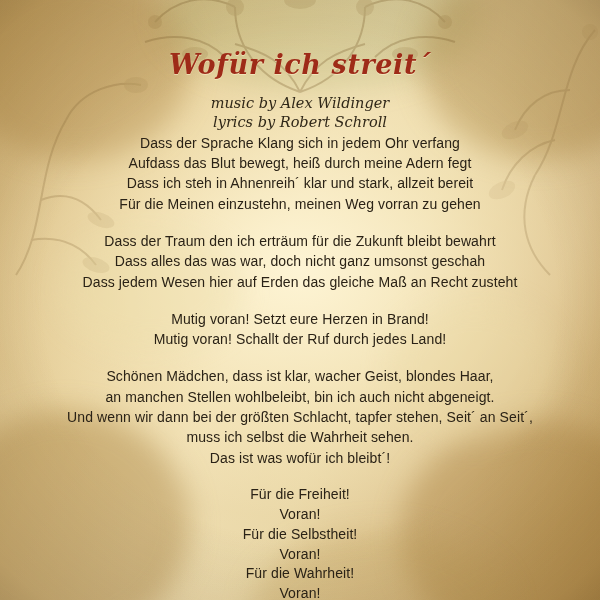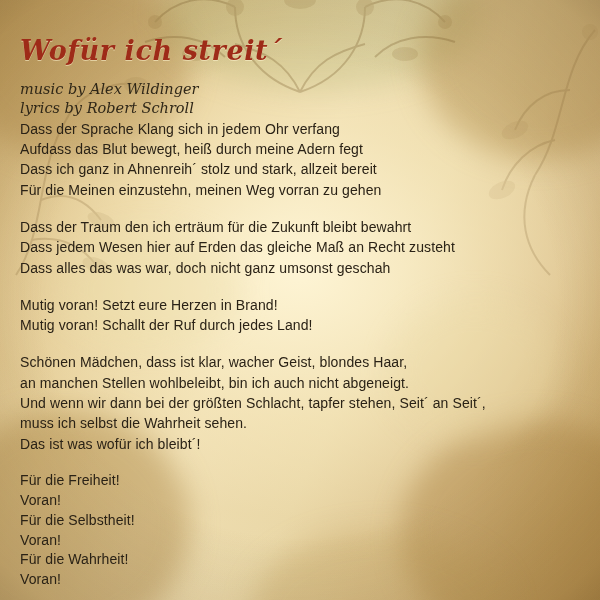--- a/index.html
+++ b/index.html
@@ -74,21 +74,22 @@
     background: radial-gradient(ellipse 78% 72% at 50% 50%, rgba(0,0,0,0) 55%, rgba(120,88,40,0.22) 88%, rgba(95,68,28,0.38) 100%);
     pointer-events: none;
   }
 
   .content {
     position: relative;
     z-index: 3;
     width: 600px;
     height: 600px;
     box-sizing: border-box;
-    padding: 26px 20px 10px 20px;
+    padding: 40px 20px 10px 20px;
+    text-align: center;
     color: #2b2318;
   }
 
   .song-title {
     font-family: "DejaVu Serif", serif;
     font-size: 27px;
     font-weight: bold;
     font-style: italic;
     letter-spacing: 0.6px;
     color: #9e2b18;
@@ -189,28 +190,28 @@
     <div class="song-title">Wofür ich streit´</div>
 
     <div class="credits">
       <div>music by Alex Wildinger</div>
       <div>lyrics by Robert Schroll</div>
     </div>
 
     <div class="stanza">
       <span class="line">Dass der Sprache Klang sich in jedem Ohr verfang</span>
       <span class="line">Aufdass das Blut bewegt, heiß durch meine Adern fegt</span>
-      <span class="line">Dass ich ganz in Ahnenreih´ stolz und stark, allzeit bereit</span>
+      <span class="line">Dass ich steh in Ahnenreih´ klar und stark, allzeit bereit</span>
       <span class="line">Für die Meinen einzustehn, meinen Weg vorran zu gehen</span>
     </div>
 
     <div class="stanza">
       <span class="line">Dass der Traum den ich erträum für die Zukunft bleibt bewahrt</span>
+      <span class="line">Dass alles das was war, doch nicht ganz umsonst geschah</span>
       <span class="line">Dass jedem Wesen hier auf Erden das gleiche Maß an Recht zusteht</span>
-      <span class="line">Dass alles das was war, doch nicht ganz umsonst geschah</span>
     </div>
 
     <div class="stanza chorus">
       <span class="line">Mutig voran! Setzt eure Herzen in Brand!</span>
       <span class="line">Mutig voran! Schallt der Ruf durch jedes Land!</span>
     </div>
 
     <div class="stanza">
       <span class="line">Schönen Mädchen, dass ist klar, wacher Geist, blondes Haar,</span>
       <span class="line">an manchen Stellen wohlbeleibt, bin ich auch nicht abgeneigt.</span>

